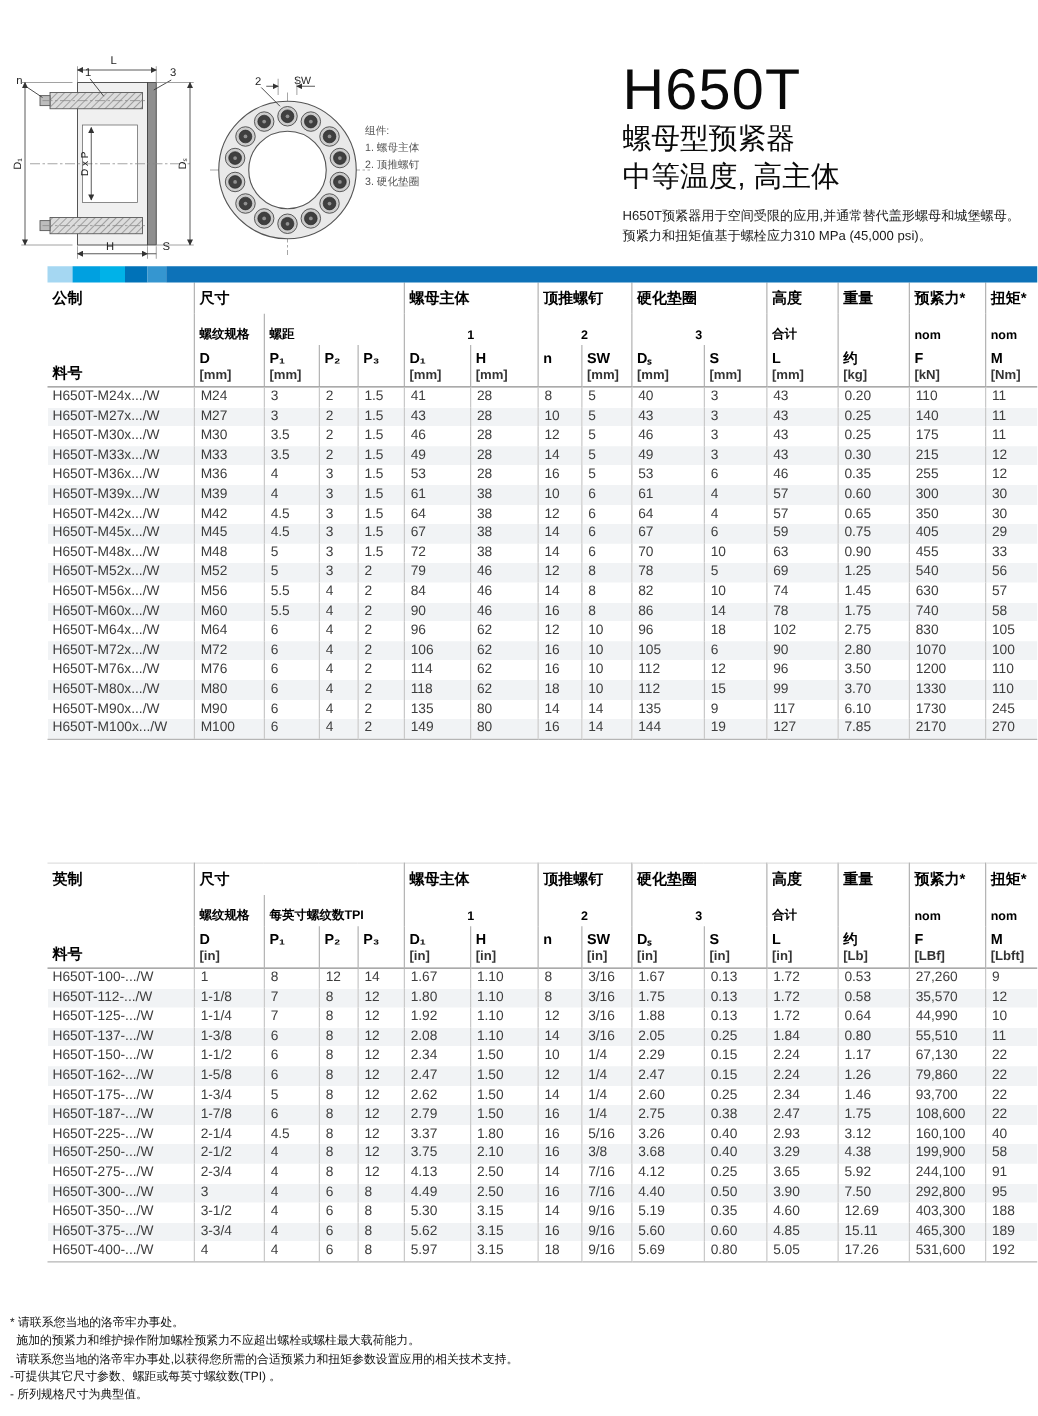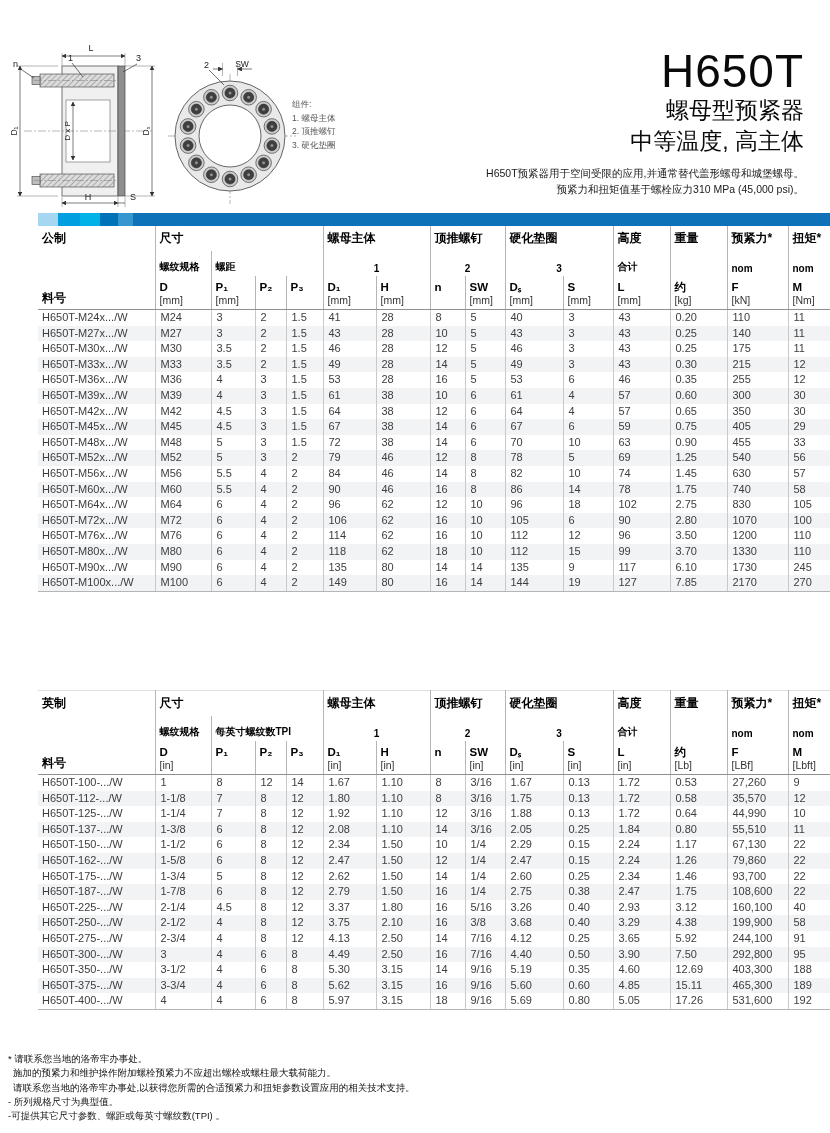--- a/index.html
+++ b/index.html
@@ -1,20 +1,20 @@
 <!DOCTYPE html>
 <html><head>
 <meta charset="utf-8">
 <style>
   html,body{margin:0;padding:0;background:#ffffff;}
   body{font-family:"Liberation Sans",sans-serif;}
   .page{position:relative;width:830px;height:1133px;background:#fff;overflow:hidden;}
 
   
-  .title-block{position:absolute;right:26px;top:48px;text-align:right;color:#0a0a0a;}
+  .title-block{position:absolute;right:14px;top:48px;color:#0a0a0a;}
   .title-block h1{margin:0;font-size:46px;font-weight:400;line-height:1;letter-spacing:1px;}
   .title-block .sub{font-size:23px;line-height:1.25;font-weight:400;margin-top:2px;}
   .title-block .desc{margin-top:9px;font-size:10.5px;line-height:1.55;color:#1a1a1a;}
 
   
   .diag{position:absolute;top:36px;}
   #cross-section{left:10px;}
   #front-view{left:166px;}
   .legend{position:absolute;left:292px;top:98px;font-size:8.5px;line-height:1.6;color:#555;}
   svg text{font-family:"Liberation Sans",sans-serif;fill:#222;}
@@ -32,21 +32,21 @@
   .seg0{width:20px}.seg1{width:22px}.seg2{width:20px}.seg3{width:18px}.seg4{width:15px}.seg5{flex:1}
 
   table.tbl{border-collapse:collapse;table-layout:fixed;width:814px;font-size:11px;color:#3d3d3d;}
   #imperial-table{border-top:1px solid #e0e0e0;}
   .tbl th{font-weight:bold;text-align:left;color:#000;}
   .tbl .hr1 th{height:21px;vertical-align:top;padding:4px 0 0 4px;font-size:12px;}
   .tbl .hr2 th{height:23px;vertical-align:bottom;padding:0 0 2px 4px;font-size:10px;}
   .tbl .hr2 th.ctr{text-align:center;padding-left:0;}
   .tbl .hr3 th{height:31px;vertical-align:bottom;padding:0 0 2px 4px;border-bottom:1px solid #8f8f8f;}
   .tbl .hr3 .cl{font-size:11.5px;font-weight:bold;color:#000;line-height:1.25;}
-  .tbl .hr3 .cu{font-size:10.5px;font-weight:normal;color:#333;line-height:1.25;}
+  .tbl .hr3 .cu{font-size:10.5px;font-weight:bold;color:#333;line-height:1.25;}
   .tbl .partno{font-size:12px;padding-bottom:16px;}
   .tbl .bl{border-left:1px solid #b5b5b5;}
   .tbl tbody td{height:15.6px;line-height:15.6px;padding:0 0 0 5px;white-space:nowrap;overflow:hidden;}
   .tbl tbody td.bl{border-left:1px solid #c9c9c9;}
   .tbl tbody tr:nth-child(even){background:#f1f3f5;}
   .tbl tbody tr:last-child td{border-bottom:1px solid #b5b5b5;}
   .tbl tbody td.pn{padding-left:4px;}
 
   
   .notes{position:absolute;left:8px;top:1052px;font-size:9.5px;line-height:1.5;color:#111;}
@@ -999,17 +999,17 @@
             <td class="num bl">192</td>
           </tr>
         </tbody>
       </table>
   </section>
 
   <div class="notes">
     <div>* 请联系您当地的洛帝牢办事处。</div>
     <div>施加的预紧力和维护操作附加螺栓预紧力不应超出螺栓或螺柱最大载荷能力。</div>
     <div>请联系您当地的洛帝牢办事处,以获得您所需的合适预紧力和扭矩参数设置应用的相关技术支持。</div>
+    <div>-可提供其它尺寸参数、螺距或每英寸螺纹数(TPI) 。</div>
     <div>- 所列规格尺寸为典型值。</div>
-    <div>-可提供其它尺寸参数、螺距或每英寸螺纹数(TPI) 。</div>
   </div>
 
 </div>
 
 </body></html>

